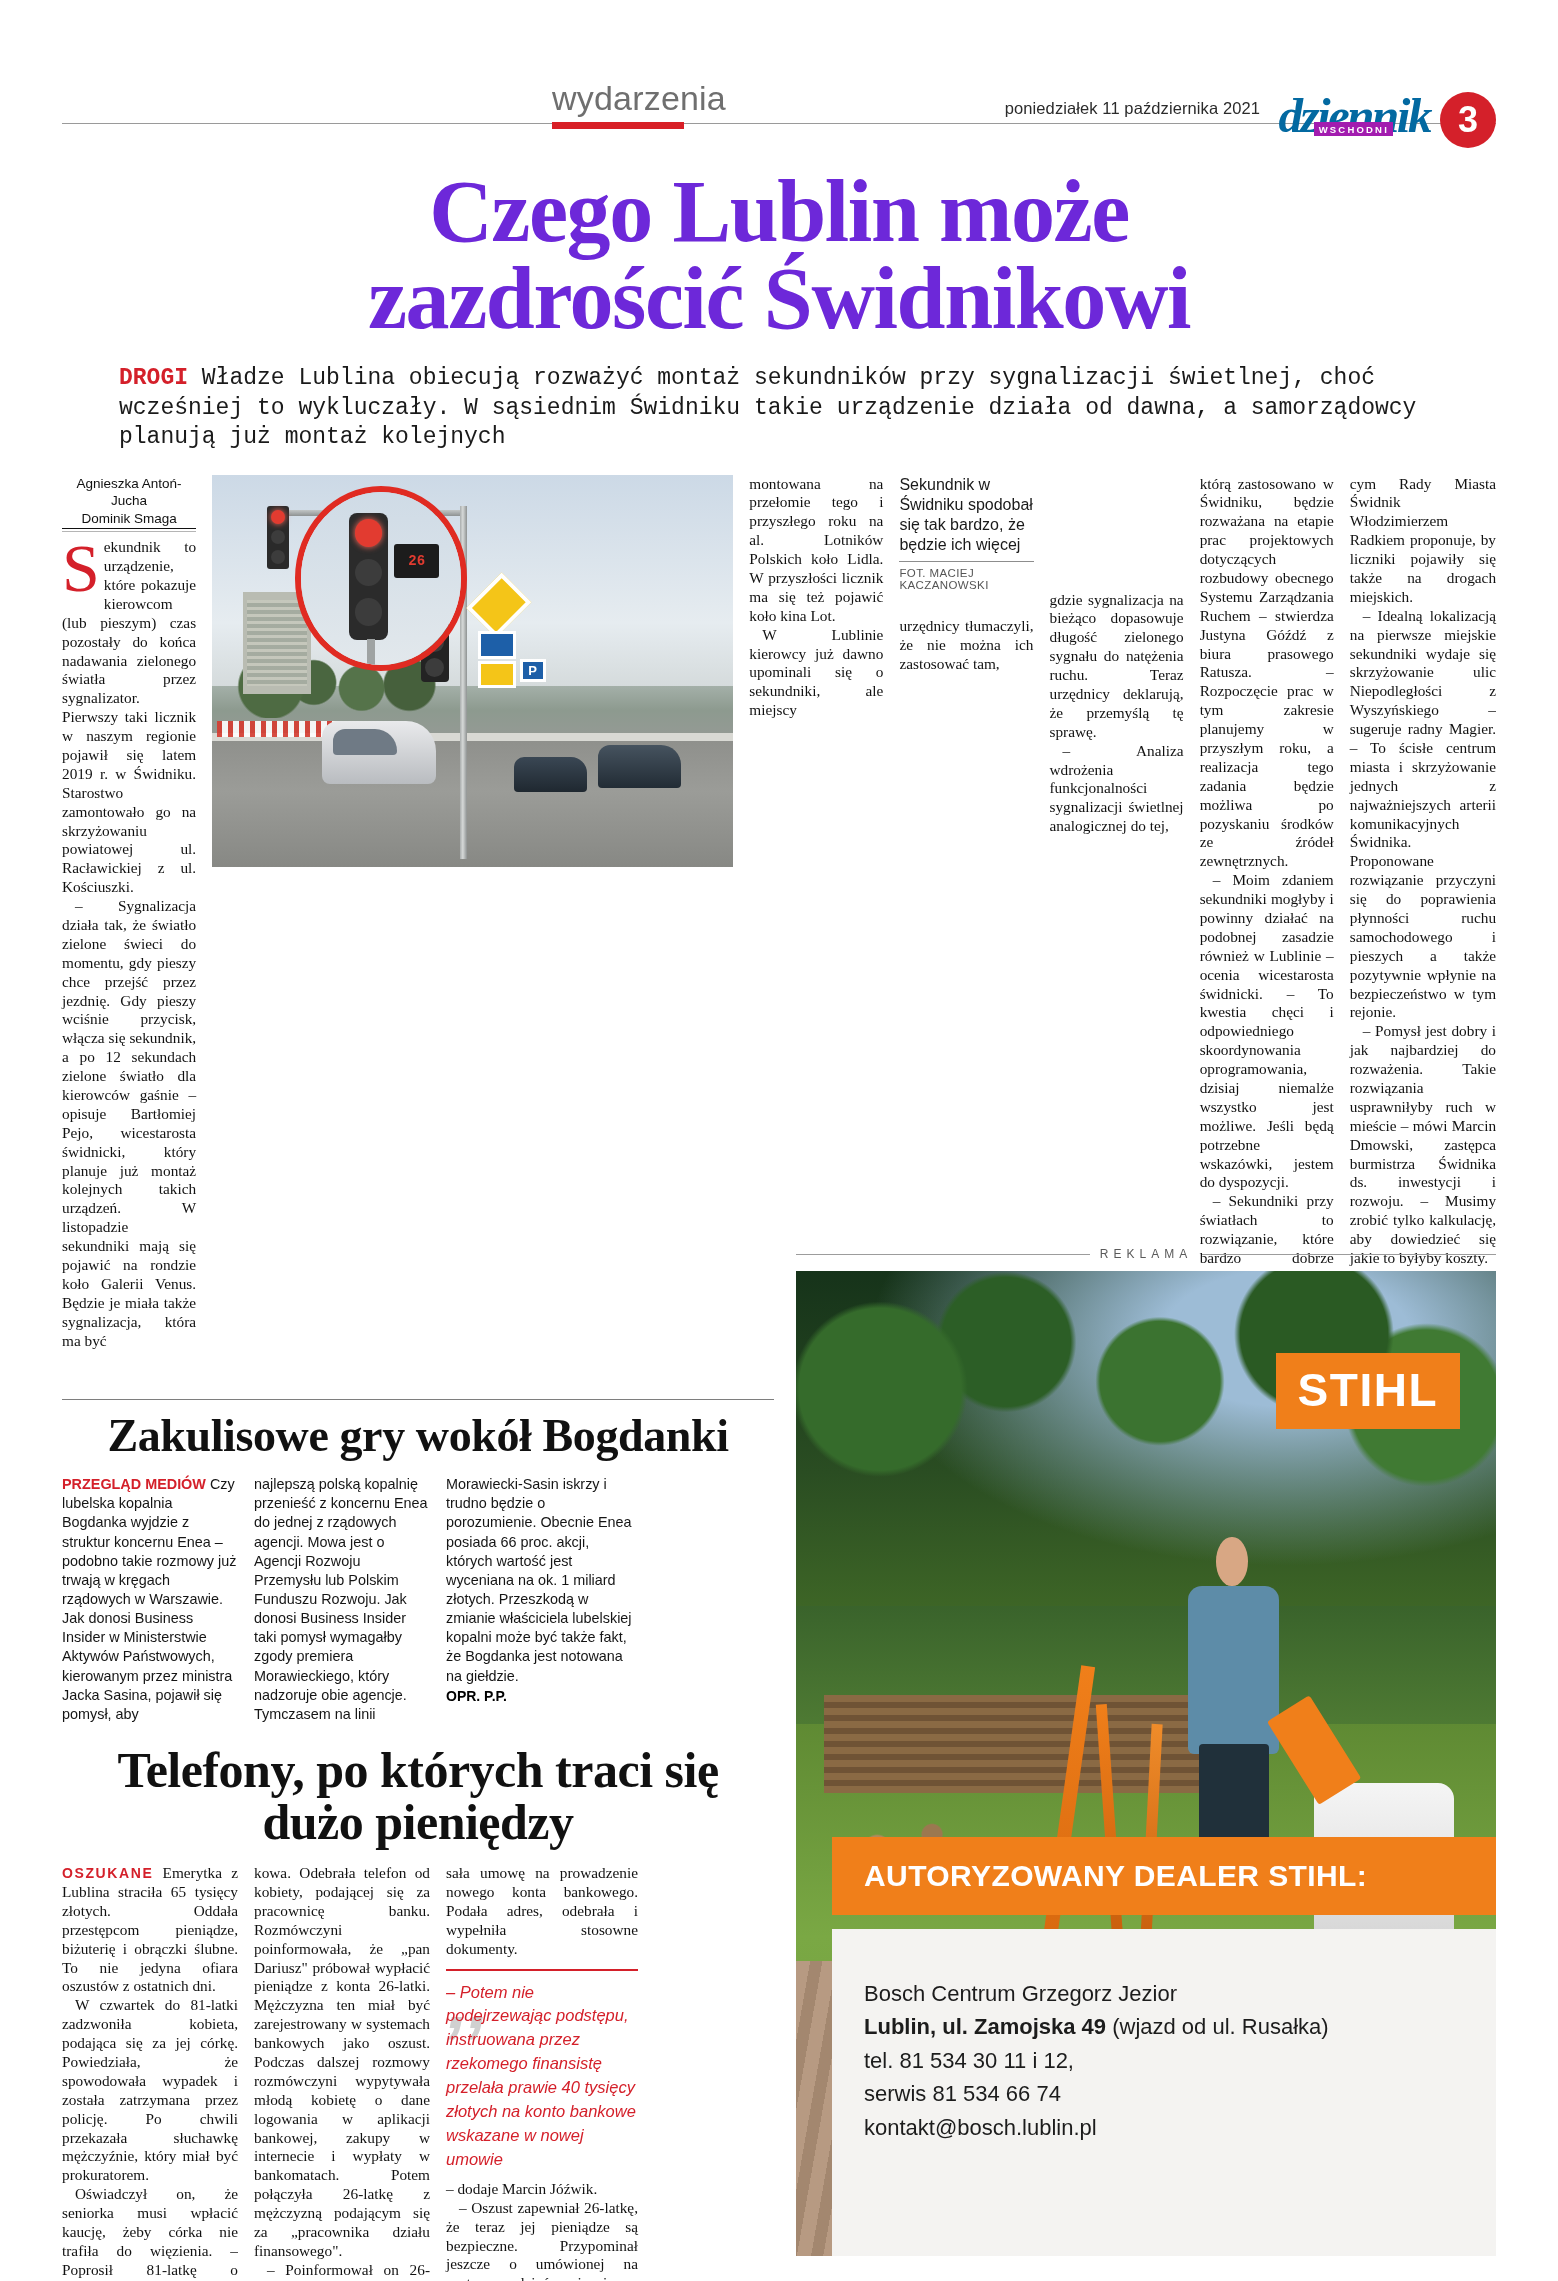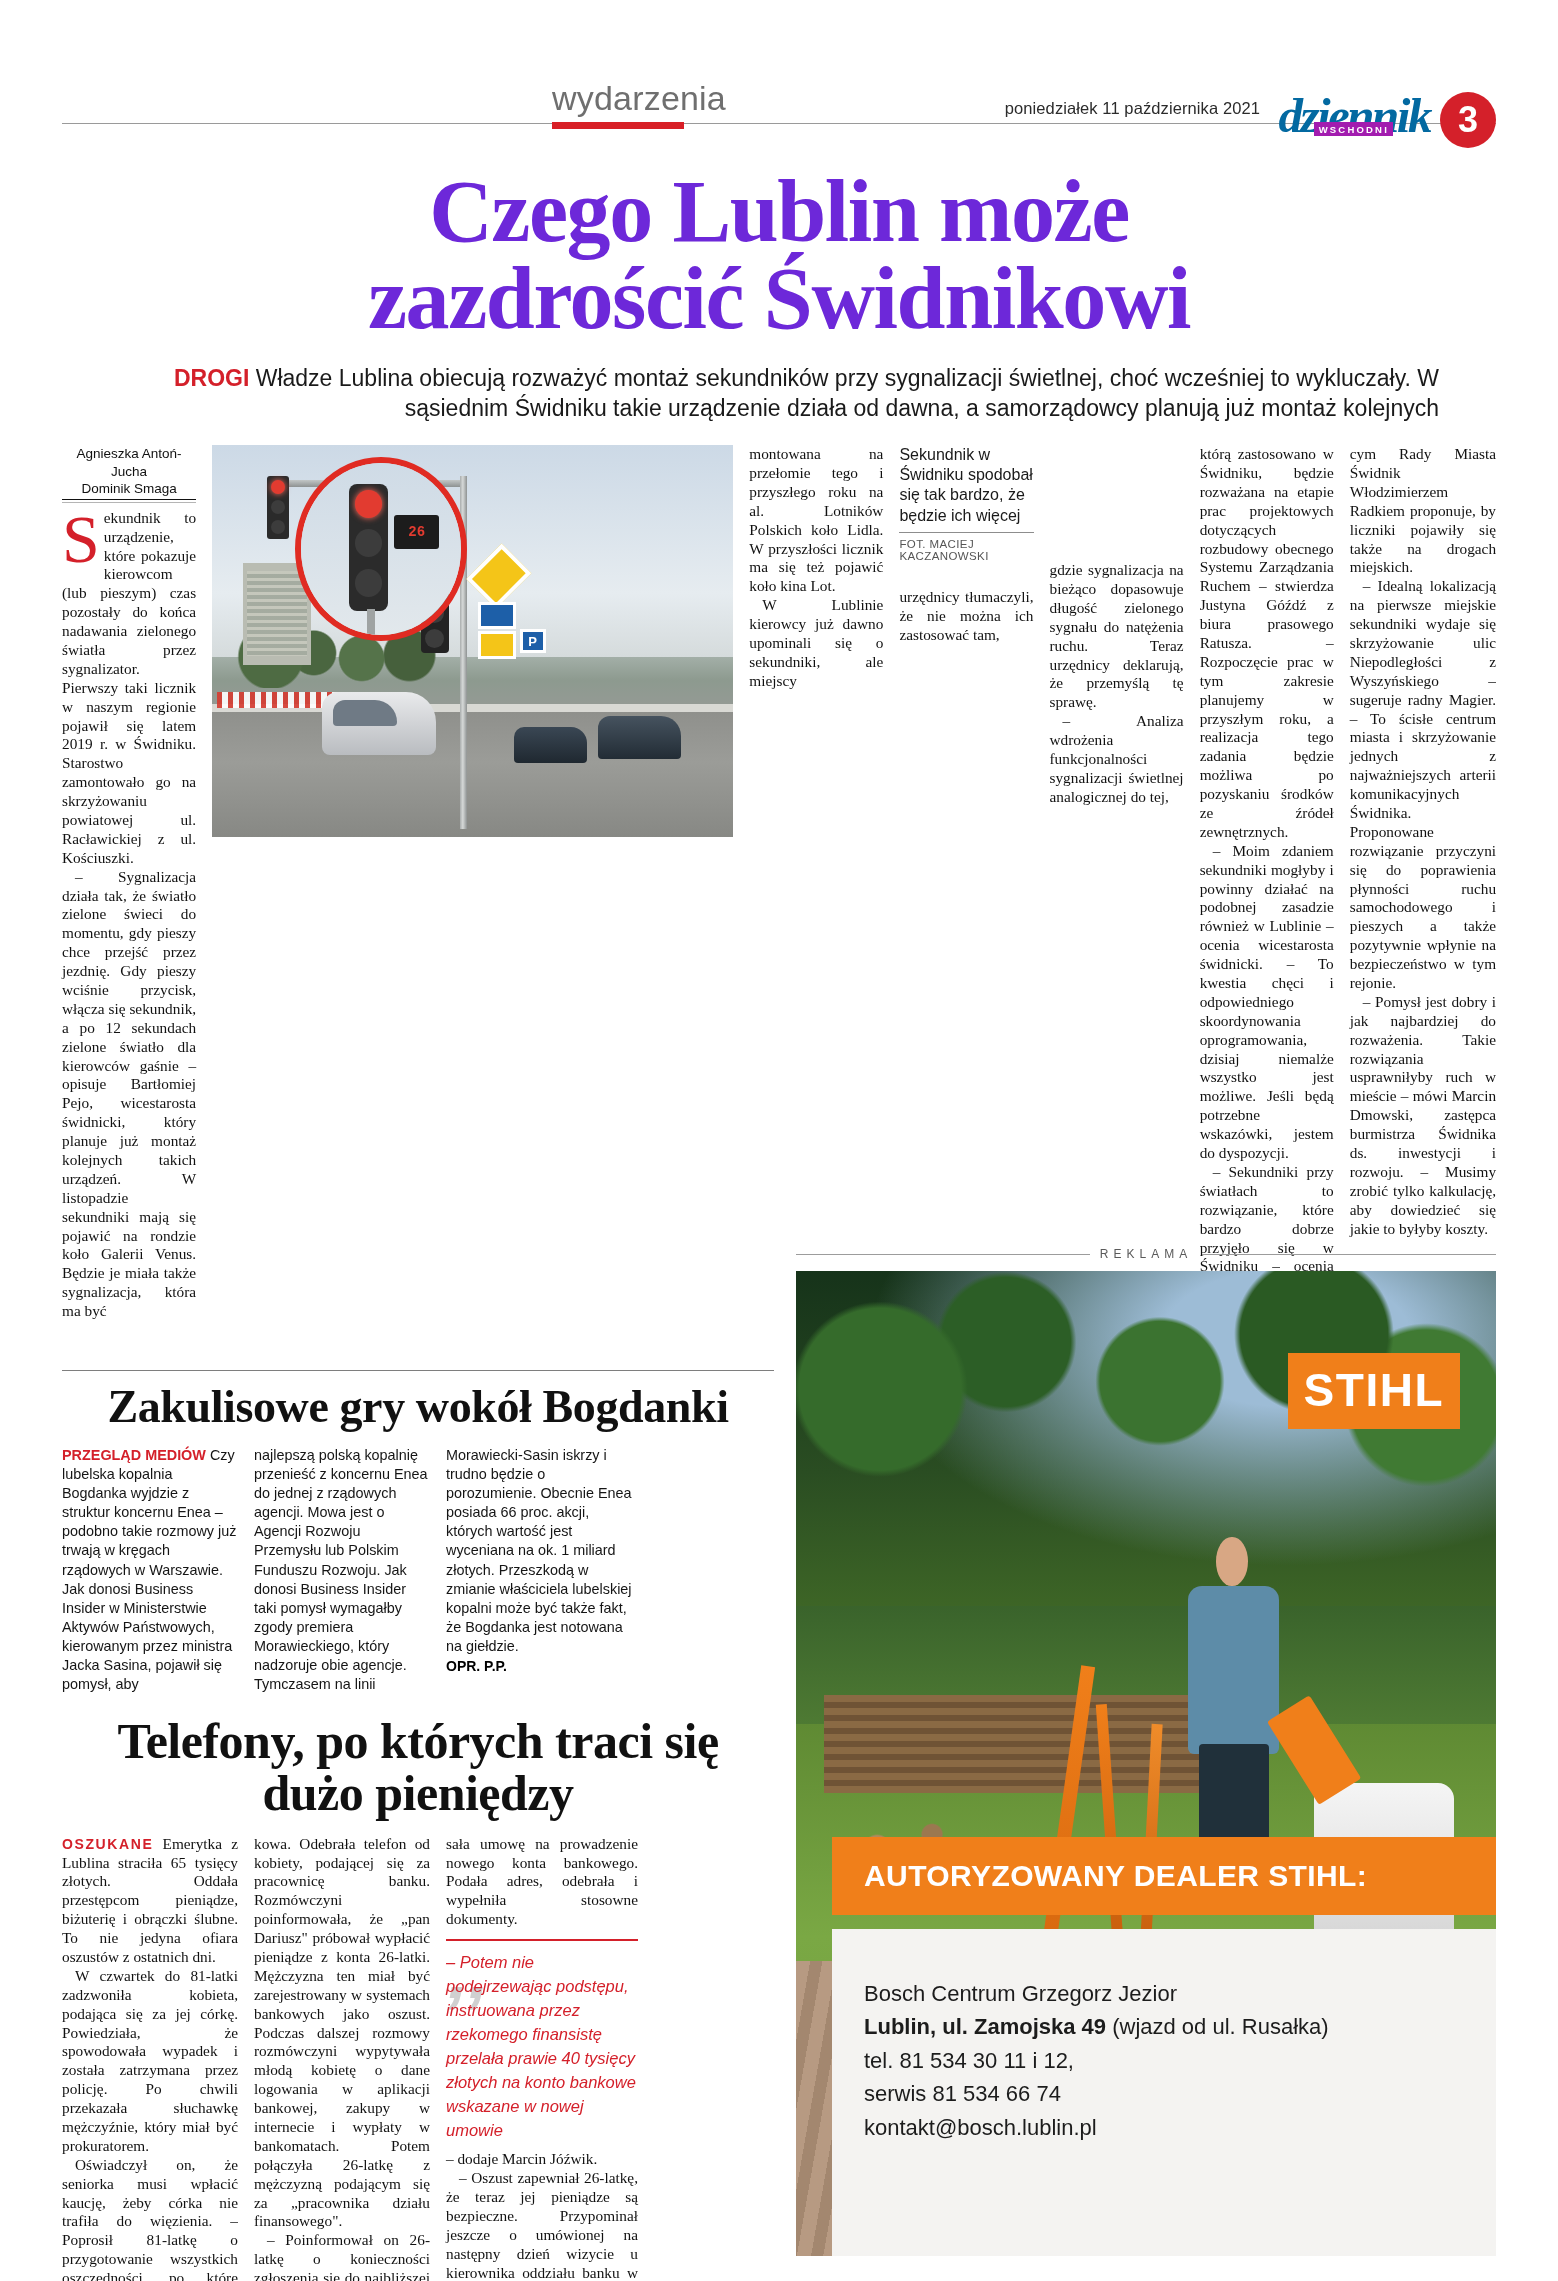--- a/index.html
+++ b/index.html
@@ -58,22 +58,22 @@
   .lead-headline {
     text-align: center; font-weight: bold;
     font-size: 88px; line-height: .99;
     letter-spacing: -1.4px; color: #6d28d9;
     margin-top: 16px;
   }
   .lead-headline .l2 { display: block; }
 
   .lead-deck {
     margin: 22px auto 0; width: 1320px;
-    text-align: right;
-    font-family: Liberation Sans, sans-serif;
+    text-align: left;
+    font-family: Liberation Mono, monospace;
     font-size: 23px; line-height: 1.28; color: #1a1a1a;
   }
   .deck-kicker { color: #d4202a; font-weight: bold; }
 
   
   .a1 { display: flex; gap: 0; margin-top: 22px; }
   .a1-col { width: 192px; padding-right: 16px; }
   .a1-photo-col { width: 700px; padding-right: 16px; }
 
   .byline {
@@ -249,21 +249,21 @@
                 radial-gradient(circle at 52% 28%, #3b7330 0 13%, transparent 14%),
                 radial-gradient(circle at 74% 16%, #2a5a23 0 12%, transparent 13%),
                 radial-gradient(circle at 90% 34%, #407a33 0 11%, transparent 12%); }
   .ad-grass { position:absolute; left:0; right:0; top:46%; bottom:0;
     background: linear-gradient(#5f8a33, #7aa844 40%, #6d9a3c); }
   .ad-logo {
     position: absolute; right: 36px; top: 82px;
     background: #f07f1a; color: #fff;
     font-family: "Liberation Sans", sans-serif;
     font-weight: bold; font-size: 46px; letter-spacing: 1.5px;
-    padding: 10px 16px 12px;
+    padding: 10px 22px 12px;
   }
   .ad-wood { position:absolute; left:4%; top:43%; width:58%; height:10%;
     background: repeating-linear-gradient(#8a6a44 0 7px, #6f5335 7px 13px); }
   .ad-logs { position:absolute; left:6%; top:53%; width:28%; height:14%;
     background: radial-gradient(circle at 20% 40%, #b08a5c 0 7%, transparent 8%),
                 radial-gradient(circle at 48% 30%, #9b7850 0 7%, transparent 8%),
                 radial-gradient(circle at 74% 45%, #a8845a 0 7%, transparent 8%),
                 radial-gradient(circle at 34% 70%, #8d6c48 0 7%, transparent 8%),
                 radial-gradient(circle at 62% 72%, #9e7c52 0 7%, transparent 8%); }
   .ad-person-head { position:absolute; left:60%; top:27%; width:4.5%; height:5%;

